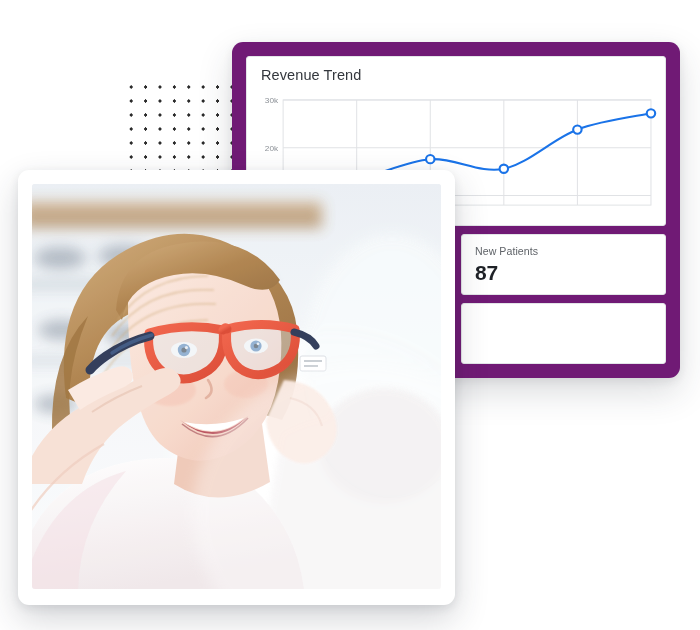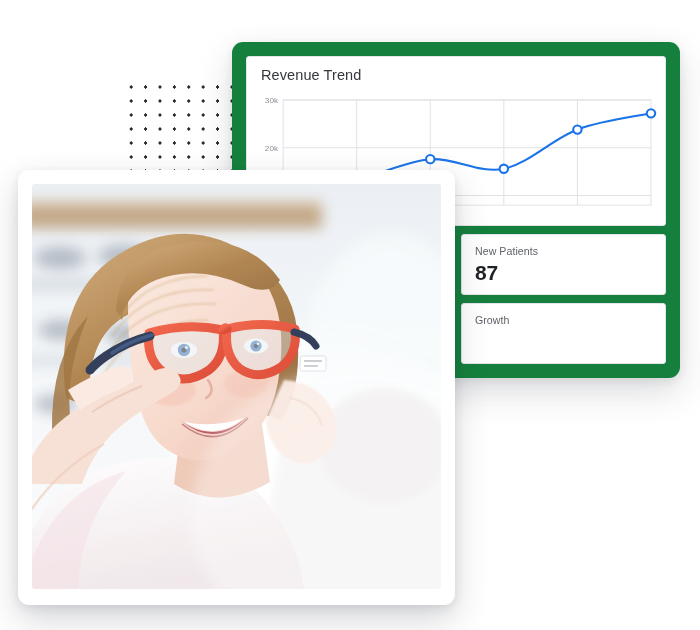--- a/index.html
+++ b/index.html
@@ -17,21 +17,21 @@
     position:absolute;left:121px;top:77px;width:116px;height:98px;
     background-image:radial-gradient(#2b2b2b 1.65px, rgba(0,0,0,0) 1.8px);
     background-size:14.4px 14px;
     background-position:3px 3px;
     z-index:1;
   }
 
   
   .dash-panel{
     position:absolute;left:232px;top:42px;width:448px;height:336px;
-    background:#15803d;border-radius:11px;
+    background:#701a75;border-radius:11px;
     box-shadow:0 14px 34px rgba(40,45,60,.17),0 3px 10px rgba(40,45,60,.09);
     z-index:3;padding:0;box-sizing:border-box;
   }
   .dash-inner{position:absolute;left:14px;top:14px;right:14px;bottom:14px;}
 
   
   .chart-card{
     position:absolute;left:0;top:0;right:0;height:170px;
     background:#fff;border:1px solid #e3e5e8;border-radius:3px;
     box-sizing:border-box;
@@ -119,21 +119,20 @@
         </div>
         <div class="stat-card">
           <div class="stat-label">New Patients</div>
           <div class="stat-value">87</div>
         </div>
         <div class="stat-card">
           <div class="stat-label">Repeat Patients</div>
           <div class="stat-value">493</div>
         </div>
         <div class="stat-card">
-          <div class="stat-label">Growth</div>
         </div>
       </div>
 
     </div>
   </div>
 
   <div class="photo-card">
     <div class="photo-frame">
       <svg class="photo-svg" viewBox="0 0 409 405" preserveAspectRatio="xMidYMid slice" aria-label="Young girl smiling while trying on coral red eyeglasses at an optician shop">
         <defs>

